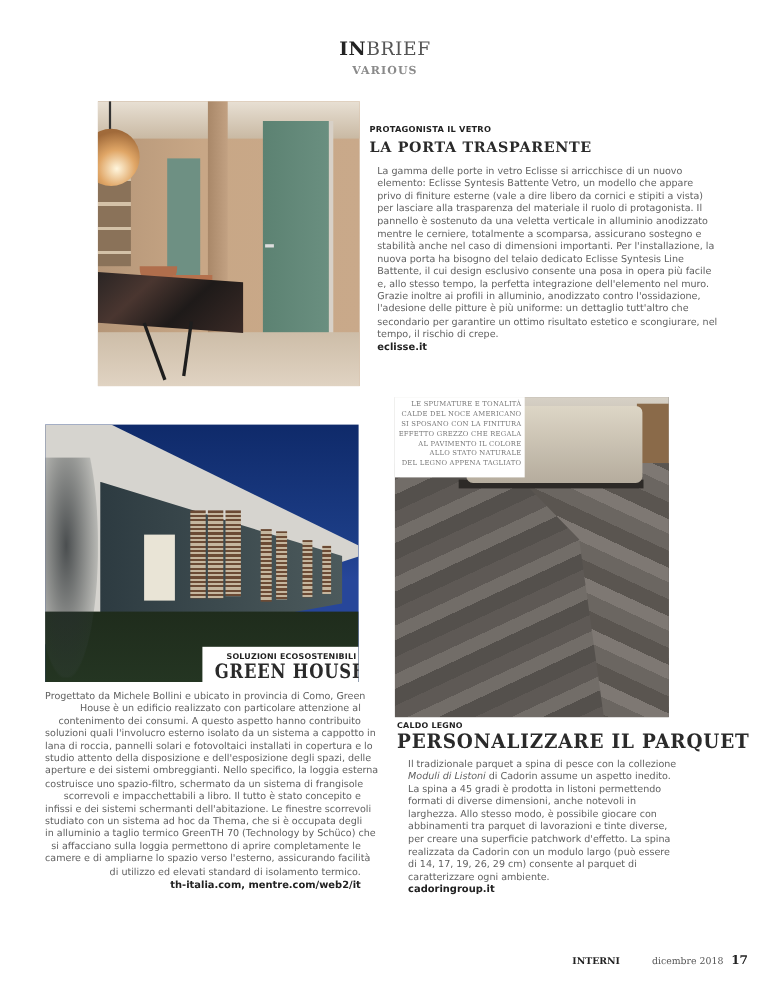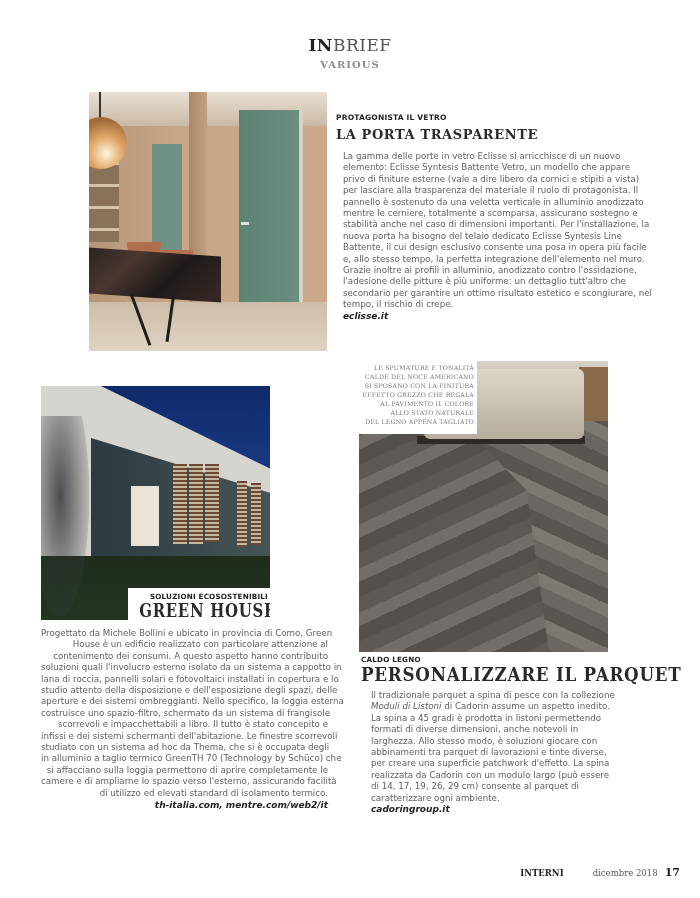--- a/index.html
+++ b/index.html
@@ -25,21 +25,21 @@
   #photo-door .lamp-cord { position: absolute; left: 10px; top: 0; width: 2px; height: 28px; background: #333; }
   #photo-door .shelves { position: absolute; left: 0; top: 70px; width: 30px; height: 80px; background: repeating-linear-gradient(180deg, #d4c2a8 0 3px, #8a7259 3px 22px); }
   #photo-door .chair1 { position: absolute; left: 38px; top: 150px; width: 34px; height: 18px; border-radius: 0 0 16px 16px; background: #b06e4c; }
   #photo-door .chair2 { position: absolute; left: 68px; top: 158px; width: 36px; height: 20px; border-radius: 0 0 16px 16px; background: #b5714d; }
   #photo-door .table { position: absolute; left: 0; top: 160px; width: 132px; height: 46px; background: linear-gradient(135deg, #2a2524 0%, #4a3630 30%, #1e1a19 60%, #3a2a26 100%); transform: skewY(4deg); }
   #photo-door .floor { position: absolute; left: 0; top: 210px; width: 238px; height: 49px; background: linear-gradient(180deg, #cdbda8, #e0d3c2); }
   #photo-door .leg1 { position: absolute; left: 50px; top: 200px; width: 3px; height: 55px; background: #1e1e1e; transform: rotate(-20deg); }
   #photo-door .leg2 { position: absolute; left: 80px; top: 200px; width: 3px; height: 50px; background: #1e1e1e; transform: rotate(8deg); }
 
   
-  #photo-house { left: 41px; top: 386px; width: 229px; height: 234px; background: linear-gradient(180deg, #0f2a6a 0%, #1c3d86 45%, #27469a 60%); }
+  #photo-house { left: 41px; top: 386px; width: 285px; height: 234px; background: linear-gradient(180deg, #0f2a6a 0%, #1c3d86 45%, #27469a 60%); }
   #photo-house .wall { position: absolute; left: 0; top: 0; width: 285px; height: 234px; background: #d6d4cf; clip-path: polygon(0 0, 60px 0, 285px 110px, 285px 120px, 100px 180px, 0 200px); }
   #photo-house .glass { position: absolute; left: 50px; top: 52px; width: 220px; height: 130px; background: linear-gradient(90deg, #2d3b41, #4c5a5c); clip-path: polygon(0 0, 235px 72px, 235px 108px, 0 150px); }
   #photo-house .light { position: absolute; left: 90px; top: 100px; width: 28px; height: 60px; background: #e9e4d6; }
   #photo-house .shutter { position: absolute; top: 78px; width: 14px; background: repeating-linear-gradient(180deg, #6b4a34 0 2px, #c5b69e 2px 4px); }
   #photo-house .grass { position: absolute; left: 0; top: 170px; width: 285px; height: 64px; background: linear-gradient(180deg, #1f2c1c, #243522); }
   #photo-house .tree { position: absolute; left: 0; top: 30px; width: 48px; height: 200px; background: radial-gradient(ellipse at 40% 40%, rgba(40,45,48,0.8), rgba(60,70,70,0.2) 70%, transparent 72%); }
   .caption-box { position: absolute; background: #fff; }
   #house-caption { right: 0; bottom: 0; width: 142px; height: 32px; padding: 4px 2px 0 0; text-align: right; }
 
   
@@ -55,21 +55,21 @@
   #parquet-caption div { white-space: nowrap; }
 
   .kicker { font-family: "DejaVu Sans", sans-serif; font-weight: bold; font-size: 7.5px; letter-spacing: 0.2px; color: #222; }
   .headline { font-family: "DejaVu Serif", serif; font-weight: 900; color: #2a2a2a; white-space: nowrap; }
 
   #article-door-head { position: absolute; left: 336px; top: 113px; }
   #article-door-head .headline { font-size: 13px; letter-spacing: 0.6px; margin-top: 2px; line-height: 22px; }
 
   .body { font-family: "DejaVu Sans", sans-serif; font-size: 8.7px; line-height: 11.4px; color: #606060; }
   .body .line { white-space: nowrap; }
-  .source { font-family: "DejaVu Sans", sans-serif; font-weight: bold; font-style: italic; font-size: 9px; color: #222; }
+  .source { font-family: "DejaVu Sans", sans-serif; font-weight: bold; font-size: 9px; color: #222; }
 
   #article-door-body { position: absolute; left: 343px; top: 151px; width: 300px; }
   #article-door-body .source { margin-top: 0; }
 
   #house-caption .kicker { font-size: 7.2px; }
   #house-caption .headline { font-family: "DejaVu Serif", serif; font-size: 18px; letter-spacing: 0.8px; line-height: 20px; font-stretch: condensed; transform: scaleX(0.92); transform-origin: right; }
 
   #article-house-body { position: absolute; left: 41px; top: 628px; width: 287px; text-align: right; }
   #article-house-body .line { text-align: right; }
   #article-house-body .source { text-align: right; margin-top: 1px; }
@@ -192,21 +192,21 @@
 <div id="article-parquet-head">
   <div class="kicker">CALDO LEGNO</div>
   <div class="headline">PERSONALIZZARE IL PARQUET</div>
 </div>
 
 <div id="article-parquet-body" class="body">
   <div class="line">Il tradizionale parquet a spina di pesce con la collezione</div>
   <div class="line"><i>Moduli di Listoni</i><span> di Cadorin assume un aspetto inedito.</span></div>
   <div class="line">La spina a 45 gradi è prodotta in listoni permettendo</div>
   <div class="line">formati di diverse dimensioni, anche notevoli in</div>
-  <div class="line">larghezza. Allo stesso modo, è soluzioni giocare con</div>
+  <div class="line">larghezza. Allo stesso modo, è possibile giocare con</div>
   <div class="line">abbinamenti tra parquet di lavorazioni e tinte diverse,</div>
   <div class="line">per creare una superficie patchwork d'effetto. La spina</div>
   <div class="line">realizzata da Cadorin con un modulo largo (può essere</div>
   <div class="line">di 14, 17, 19, 26, 29 cm) consente al parquet di</div>
   <div class="line">caratterizzare ogni ambiente.</div>
   <div class="source">cadoringroup.it</div>
 </div>
 
 <div id="footer">
   <span class="mag">INTERNI</span>

